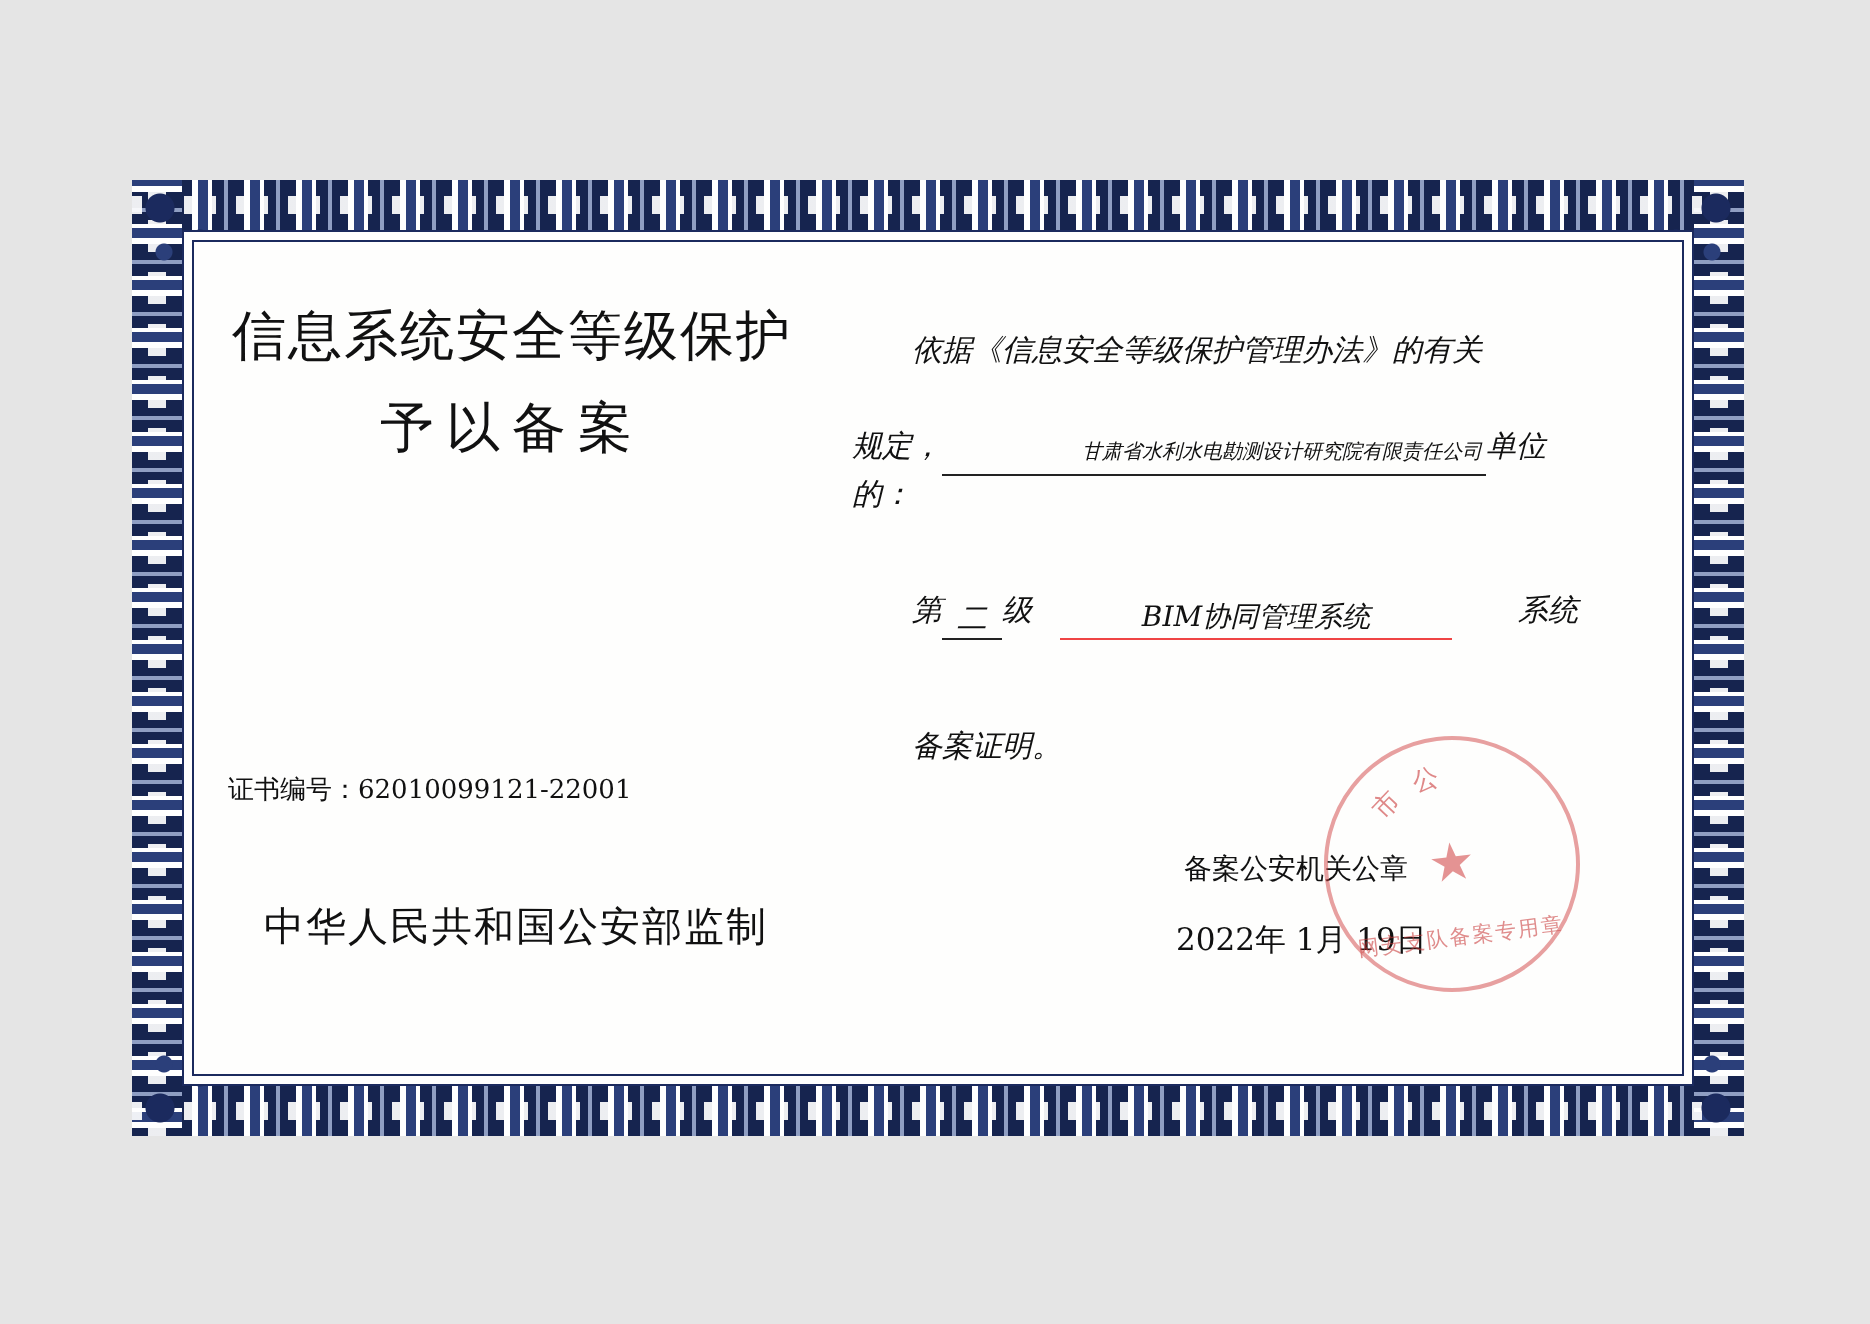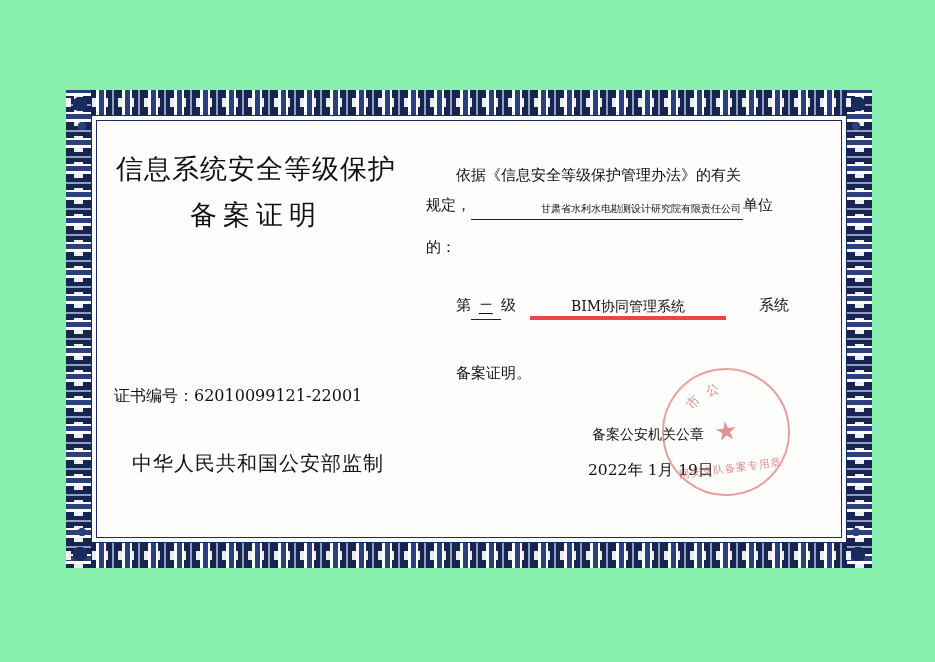--- a/index.html
+++ b/index.html
@@ -10,21 +10,21 @@
     width: 935px;
     height: 662px;
     background: #ffffff;
     font-family: "Liberation Serif", serif;
     overflow: hidden;
   }
   .page {
     position: relative;
     width: 935px;
     height: 662px;
-    background: #86efac;
+    background: #e5e5e5;
   }
 
   
   .border-outer {
     position: absolute;
     left: 66px;
     top: 90px;
     width: 806px;
     height: 478px;
     box-sizing: border-box;
@@ -172,51 +172,52 @@
   .cert-title .line2 {
     display: block;
     letter-spacing: 6px;
   }
 
   .cert-no {
     position: absolute;
     left: 18px;
     top: 266px;
     font-family: "DejaVu Serif", "Liberation Serif", serif;
-    font-size: 16px;
+    font-size: 13px;
     color: #111111;
     white-space: nowrap;
   }
   .issuer {
     position: absolute;
     left: 36px;
     top: 330px;
     font-family: "DejaVu Serif", "Liberation Serif", serif;
     font-size: 20px;
     color: #111111;
     letter-spacing: 1px;
     white-space: nowrap;
   }
 
   .para {
     font-family: "DejaVu Serif", "Liberation Serif", serif;
     font-size: 15px;
     color: #111111;
     line-height: 30px;
+    font-style: italic;
   }
   .p1 {
     position: absolute;
     left: 30px;
     top: 40px;
     width: 386px;
   }
   .p2 {
     position: absolute;
     left: 0px;
-    top: 70px;
+    top: 88px;
     width: 416px;
     display: flex;
     align-items: flex-end;
     flex-wrap: nowrap;
   }
   .fill {
     display: inline-block;
     border-bottom: 1px solid #222;
     font-size: 10px;
     line-height: 20px;
@@ -246,21 +247,21 @@
     display: inline-block;
     min-width: 30px;
     text-align: center;
     border-bottom: 1px solid #222;
     line-height: 20px;
   }
   .sys-name {
     display: inline-block;
     width: 196px;
     text-align: center;
-    border-bottom: 4px solid #ef4444;
+    border-bottom: 1px solid #ef4444;
     font-size: 14px;
     line-height: 20px;
   }
   .p4 {
     position: absolute;
     left: 30px;
     top: 238px;
   }
   .seal-label {
     position: absolute;
@@ -350,21 +351,21 @@
     <div class="inner-frame">
       <div class="inner-frame-2"></div>
     </div>
   </div>
 
   <div class="content">
 
     <div class="left-col">
       <div class="cert-title">
         <span>信息系统安全等级保护</span>
-        <span class="line2">备案证明</span>
+        <span class="line2">予以备案</span>
       </div>
 
       <div class="cert-no">
         <span>证书编号：</span><span>62010099121-22001</span>
       </div>
 
       <div class="issuer">中华人民共和国公安部监制</div>
     </div>
 
     <div class="right-col">

